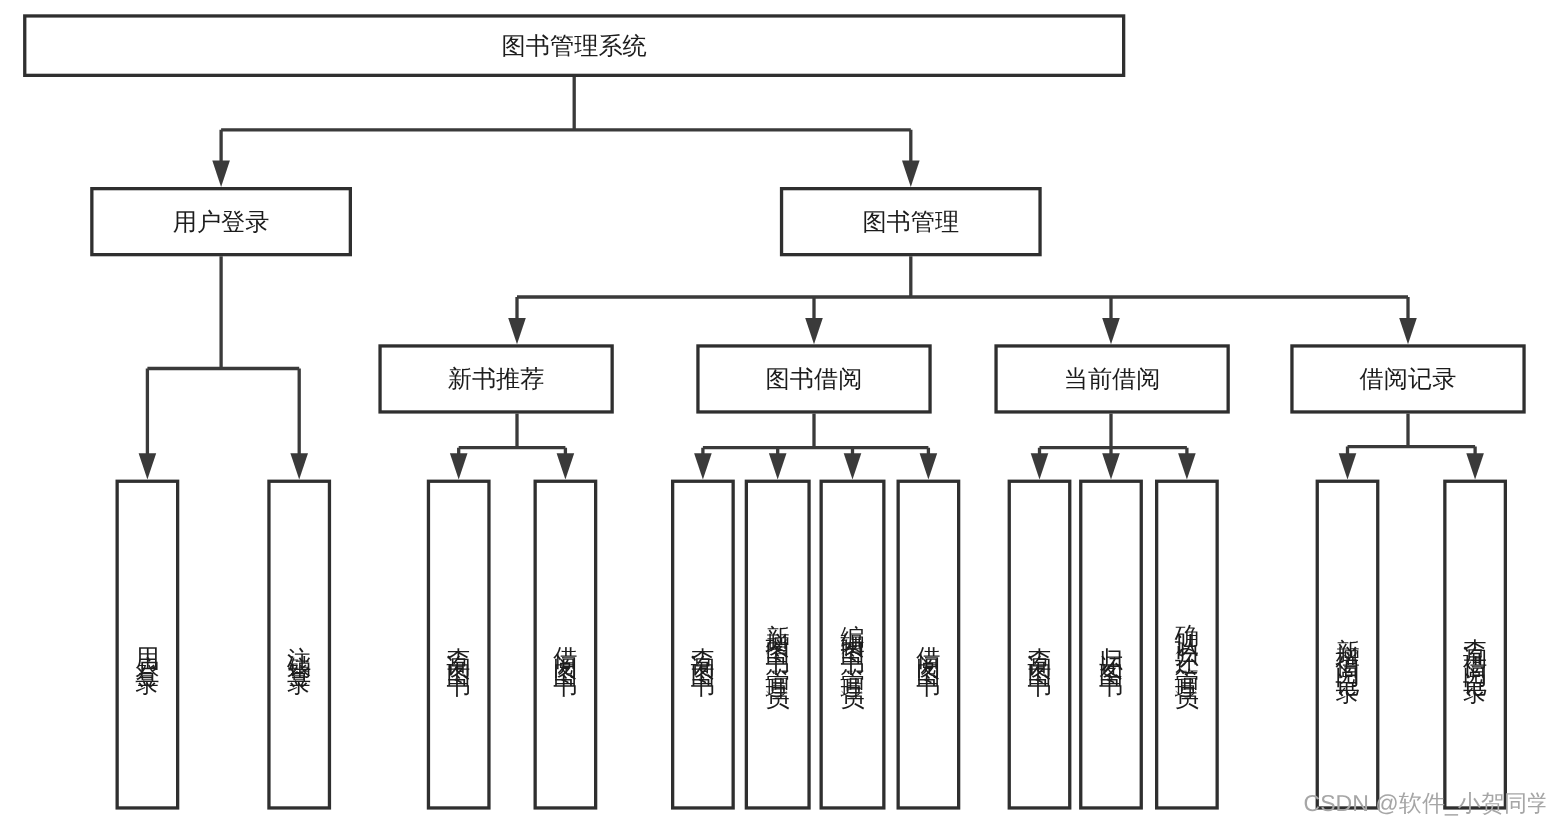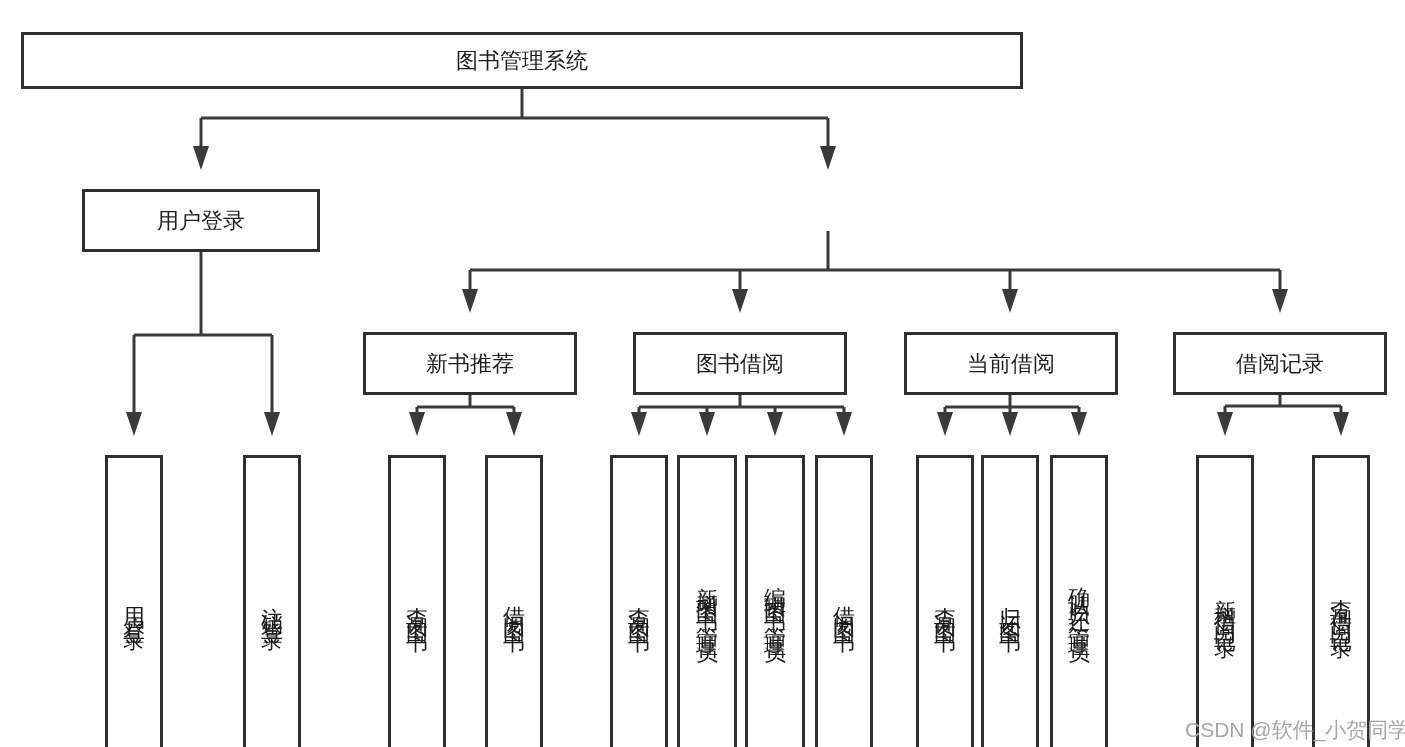--- a/index.html
+++ b/index.html
@@ -22,21 +22,20 @@
   #connectors path.ah{fill:var(--line);stroke:none;}
   .node{
     position:absolute;
     box-sizing:border-box;
     background:var(--background);
     border:3px solid var(--box-border);
     display:flex;align-items:center;justify-content:center;
     font-size:22px;color:var(--text);
     z-index:2;
     white-space:nowrap;
-    margin-top:19px;
   }
   .leaf{
     writing-mode:vertical-rl;
     text-orientation:mixed;
     letter-spacing:8px;
     line-height:1;
     white-space:normal;
   }
   .watermark{
     position:absolute;
@@ -98,22 +97,23 @@
     <g>
       <path class="ln" d="M1280 374 V406 M1225 406 H1341 M1225 406 V414 M1341 406 V414"></path>
       <path class="ah" d="M1225 436 l-8 -24 h16 z"></path>
       <path class="ah" d="M1341 436 l-8 -24 h16 z"></path>
     </g>
   </svg>
 
   <div class="node" style="left:21px;top:13px;width:1002px;height:57px">图书管理系统</div>
 
   <div class="node" style="left:82px;top:170px;width:238px;height:63px">用户登录</div>
+  <div class="node" style="left:709px;top:170px;width:238px;height:63px">图书管理</div>
 
-  <div class="node" style="left:363px;top:313px;width:214px;height:63px">新书推荐</div>
+  <div class="node" style="left:344px;top:313px;width:214px;height:63px">新书推荐</div>
   <div class="node" style="left:904px;top:313px;width:214px;height:63px">当前借阅</div>
   <div class="node" style="left:633px;top:313px;width:214px;height:63px">图书借阅</div>
   <div class="node" style="left:1173px;top:313px;width:214px;height:63px">借阅记录</div>
 
   <div class="node leaf" style="left:105px;top:436px;width:58px;height:300px">用户登录</div>
   <div class="node leaf" style="left:243px;top:436px;width:58px;height:300px">注销登录</div>
 
   <div class="node leaf" style="left:388px;top:436px;width:58px;height:300px">查询图书</div>
   <div class="node leaf" style="left:485px;top:436px;width:58px;height:300px">借阅图书</div>
 

